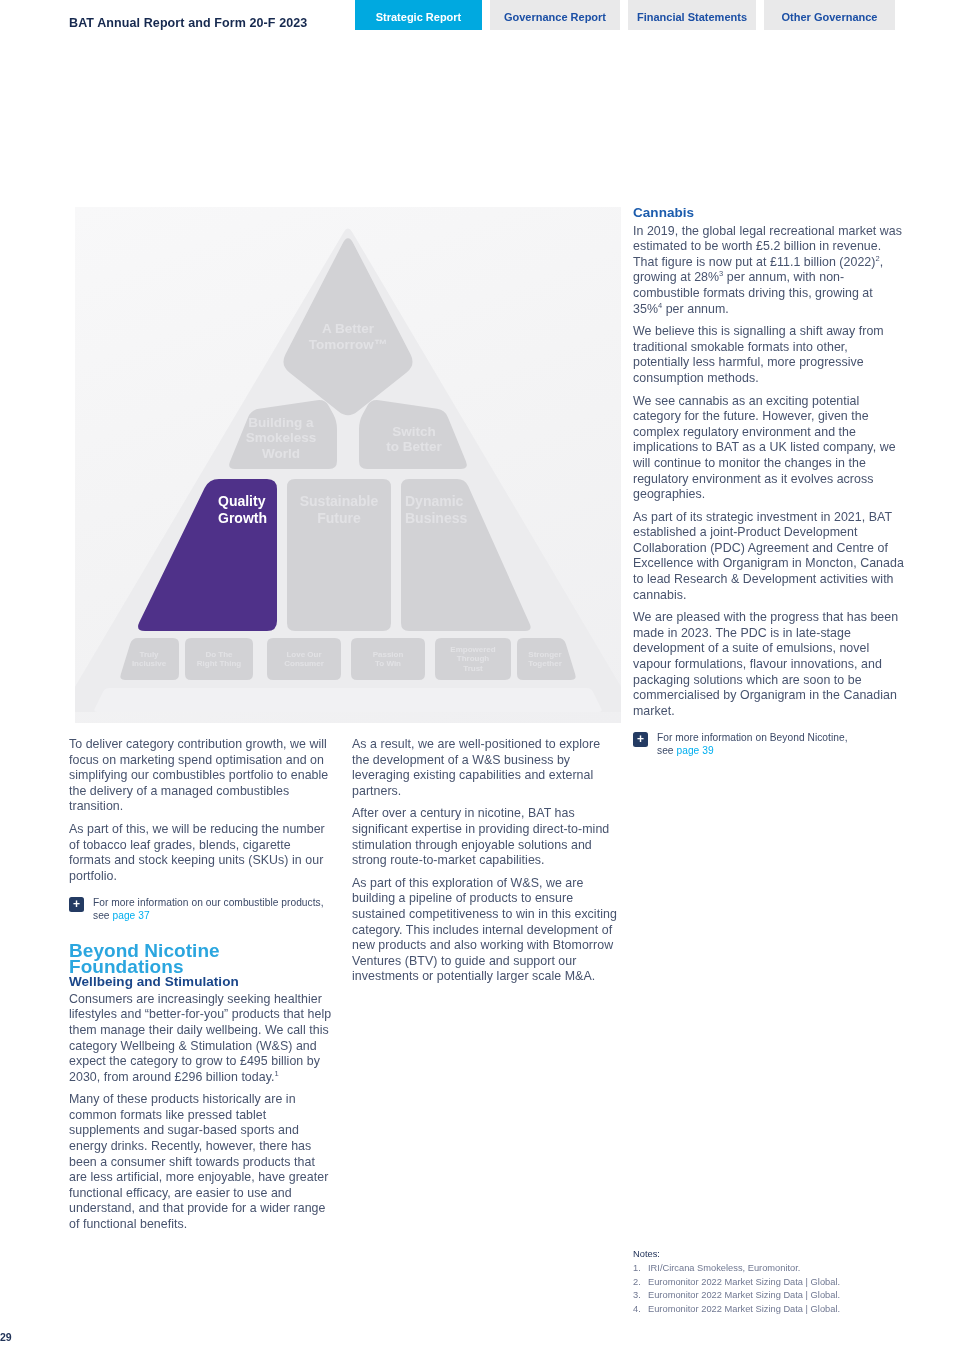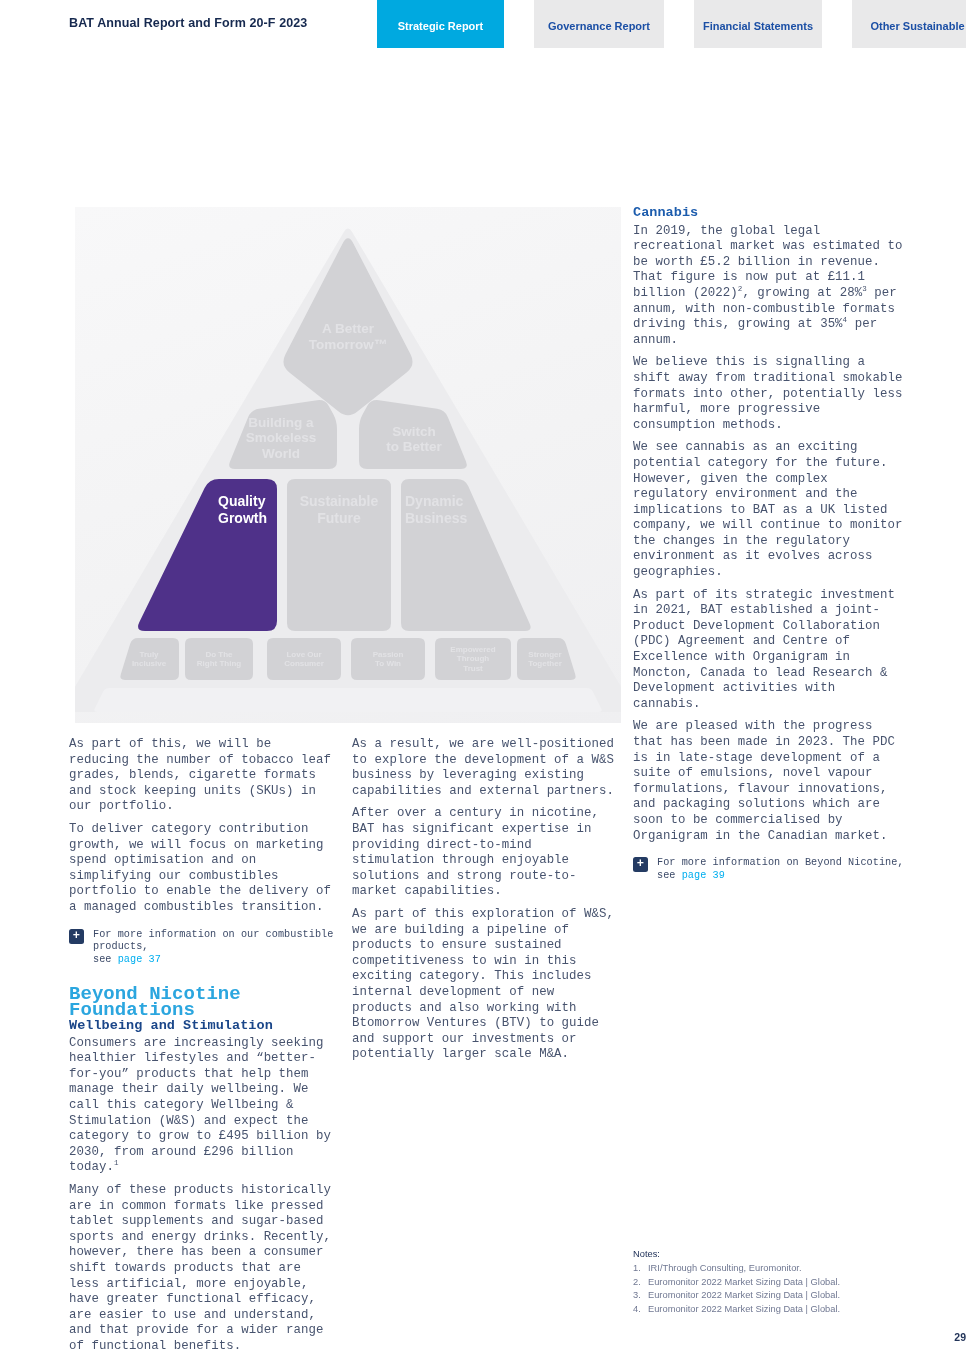--- a/index.html
+++ b/index.html
@@ -2,36 +2,36 @@
 <html><head>
 <meta charset="utf-8">
 <style>
   html,body{margin:0;padding:0;background:#ffffff;}
   body{width:966px;height:1365px;position:relative;font-family:"Liberation Sans",sans-serif;-webkit-font-smoothing:antialiased;}
   .abs{position:absolute;}
 
   
   .header-title{left:69px;top:16px;font-size:12.5px;font-weight:bold;color:#16294F;letter-spacing:.1px;}
   .tabs{left:355px;top:0;display:flex;gap:8px;}
-  .tab{height:48px;display:flex;align-items:center;justify-content:center;font-size:11px;font-weight:bold;background:#E9E9EA;color:#1B4FA5;cursor:pointer;padding-top:4px;box-sizing:border-box;margin-left:22px;}
+  .tab{height:30px;display:flex;align-items:center;justify-content:center;font-size:11px;font-weight:bold;background:#E9E9EA;color:#1B4FA5;cursor:pointer;padding-top:4px;box-sizing:border-box;}
   .tab.active{background:#00A9E0;color:#ffffff;}
   .tab.w1{width:127px;}.tab.w2{width:130px;}.tab.w3{width:128px;}.tab.w4{width:131px;}
 
   
   .panel{left:75px;top:207px;width:546px;height:516px;background:linear-gradient(160deg,#F8F8F9 0%,#F3F3F4 55%,#EFEFF1 100%);overflow:hidden;text-decoration:underline;}
   .panel svg{position:absolute;left:0;top:0;}
   .pyr-label{position:absolute;white-space:pre-line;color:#E2E2E5;display:flex;align-items:center;justify-content:center;text-align:center;}
   .pyr-big{font-size:13.5px;font-weight:bold;line-height:16px;}
   .pyr-mid{font-size:14px;font-weight:bold;line-height:17.5px;}
   .pyr-small{font-size:8px;font-weight:bold;line-height:9.5px;}
   .pyr-left{justify-content:flex-start;text-align:left;}
   .pyr-quality{color:#ffffff;}
 
   
-  .col{font-size:12.4px;line-height:15.6px;color:#47536E;letter-spacing:.05px;font-family:Liberation Mono, monospace;}
+  .col{font-size:12.4px;line-height:15.6px;color:#47536E;letter-spacing:.05px;}
   .col p{margin:0 0 7px 0;}
   .col1{left:69px;top:737px;width:266px;}
   .col2{left:352px;top:737px;width:266px;}
   .col3{left:633px;top:205px;width:272px;}
   sup{font-size:7.5px;line-height:0;}
   .h-blue{font-size:13.5px;font-weight:bold;color:#1C5CAD;margin:0 0 3px 0;}
   .h-cyan{font-size:19px;font-weight:bold;color:#2BA6DF;margin:20px 0 0 0;}
   .h-navy{font-size:13.5px;font-weight:bold;color:#1A4689;margin:0 0 2px 0;}
 
   
@@ -39,31 +39,31 @@
   .xref-icon{width:15px;height:15px;border-radius:2.5px;background:#243B63;color:#ffffff;display:flex;align-items:center;justify-content:center;font-size:12px;font-weight:bold;flex:0 0 15px;line-height:15px;}
   .xref-text{font-size:10.2px;line-height:12.8px;color:#3C4A68;}
   .xref a{color:#00AEEF;text-decoration:none;}
 
   
   .notes{left:633px;top:1248px;width:300px;color:#707892;font-size:9.3px;line-height:13.4px;}
   .notes-title{font-weight:normal;color:#1B2D55;margin-bottom:1px;}
   .note-row{display:flex;}
   .note-num{flex:0 0 15px;}
 
-  .pagenum{left:0;right:0;top:1331px;text-align:right;font-size:10.5px;font-weight:bold;color:#223459;}
+  .pagenum{left:0;right:0;top:1331px;text-align:left;font-size:10.5px;font-weight:bold;color:#223459;}
 </style>
 </head>
 <body>
 
 <div class="abs header-title">BAT Annual Report and Form 20-F 2023</div>
 <div class="abs tabs">
   <div class="tab active w1">Strategic Report</div>
   <div class="tab w2">Governance Report</div>
   <div class="tab w3">Financial Statements</div>
-  <div class="tab w4">Other Sustainable</div>
+  <div class="tab w4">Other Governance</div>
 </div>
 
 <div class="abs panel">
   <svg id="pyr-svg" width="546" height="516" viewBox="0 0 546 516">
       <path d="M268.9,24.9Q273,18 277.1,24.9L556.9,498.1Q561,505 553.0,505.0L-7.0,505.0Q-15,505 -10.9,498.1Z" fill="#ECECEE"></path>
       <path d="M28.2,484.6Q30,481 34.0,481.0L512.0,481.0Q516,481 517.8,484.6L526.2,501.4Q528,505 524.0,505.0L22.0,505.0Q18,505 19.8,501.4Z" fill="#F1F1F3"></path>
       <path d="M267.5,36.7Q273,26 278.5,36.7L335.5,147.3Q341,158 331.6,165.5L282.4,204.5Q273,212 263.6,204.5L214.4,165.5Q205,158 210.5,147.3Z" fill="#D2D2D5"></path>
       <path d="M173.0,210.4Q176,203 183.9,201.8L242.1,193.2Q250,192 253.8,199.0L258.2,207.0Q262,214 262.0,222.0L262.0,254.0Q262,262 254.0,262.0L160.0,262.0Q152,262 155.0,254.6Z" fill="#D2D2D5"></path>
       <path d="M292.2,199.0Q296,192 303.9,193.2L362.1,201.8Q370,203 373.0,210.4L391.0,254.6Q394,262 386.0,262.0L292.0,262.0Q284,262 284.0,254.0L284.0,222.0Q284,214 287.8,207.0Z" fill="#D2D2D5"></path>
       <path d="M129.6,281.0Q134,272 144.0,272.0L192.0,272.0Q202,272 202.0,282.0L202.0,414.0Q202,424 192.0,424.0L70.0,424.0Q60,424 64.4,415.0Z" fill="#4F3189"></path>
@@ -115,22 +115,22 @@
   <div class="xref">
     <div class="xref-icon">+</div>
     <div class="xref-text">
       <span>For more information on Beyond Nicotine,</span><br>
       <span>see </span><a href="#">page 39</a>
     </div>
   </div>
 </div>
 
 <div class="abs col col1">
+  <p>To deliver category contribution growth, we will focus on marketing spend optimisation and on simplifying our combustibles portfolio to enable the delivery of a managed combustibles transition.</p>
   <p>As part of this, we will be reducing the number of tobacco leaf grades, blends, cigarette formats and stock keeping units (SKUs) in our portfolio.</p>
-  <p>To deliver category contribution growth, we will focus on marketing spend optimisation and on simplifying our combustibles portfolio to enable the delivery of a managed combustibles transition.</p>
   <div class="xref">
     <div class="xref-icon">+</div>
     <div class="xref-text">
       <span>For more information on our combustible products,</span><br>
       <span>see </span><a href="#">page 37</a>
     </div>
   </div>
   <div class="h-cyan">Beyond Nicotine Foundations</div>
   <div class="h-navy">Wellbeing and Stimulation</div>
   <p>Consumers are increasingly seeking healthier lifestyles and “better-for-you” products that help them manage their daily wellbeing. We call this category Wellbeing &amp; Stimulation (W&amp;S) and expect the category to grow to £495 billion by 2030, from around £296 billion today.<sup>1</sup></p>
@@ -140,21 +140,21 @@
 <div class="abs col col2">
   <p>As a result, we are well-positioned to explore the development of a W&amp;S business by leveraging existing capabilities and external partners.</p>
   <p>After over a century in nicotine, BAT has significant expertise in providing direct-to-mind stimulation through enjoyable solutions and strong route-to-market capabilities.</p>
   <p>As part of this exploration of W&amp;S, we are building a pipeline of products to ensure sustained competitiveness to win in this exciting category. This includes internal development of new products and also working with Btomorrow Ventures (BTV) to guide and support our investments or potentially larger scale M&amp;A.</p>
 </div>
 
 <div class="abs notes">
   <div class="notes-title">Notes:</div>
   <div class="note-row">
       <span class="note-num">1.</span>
-      <span>IRI/Through Consulting, Euromonitor.</span>
+      <span>IRI/Circana Smokeless, Euromonitor.</span>
     </div>
   <div class="note-row">
       <span class="note-num">2.</span>
       <span>Euromonitor 2022 Market Sizing Data | Global.</span>
     </div>
   <div class="note-row">
       <span class="note-num">3.</span>
       <span>Euromonitor 2022 Market Sizing Data | Global.</span>
     </div>
   <div class="note-row">

